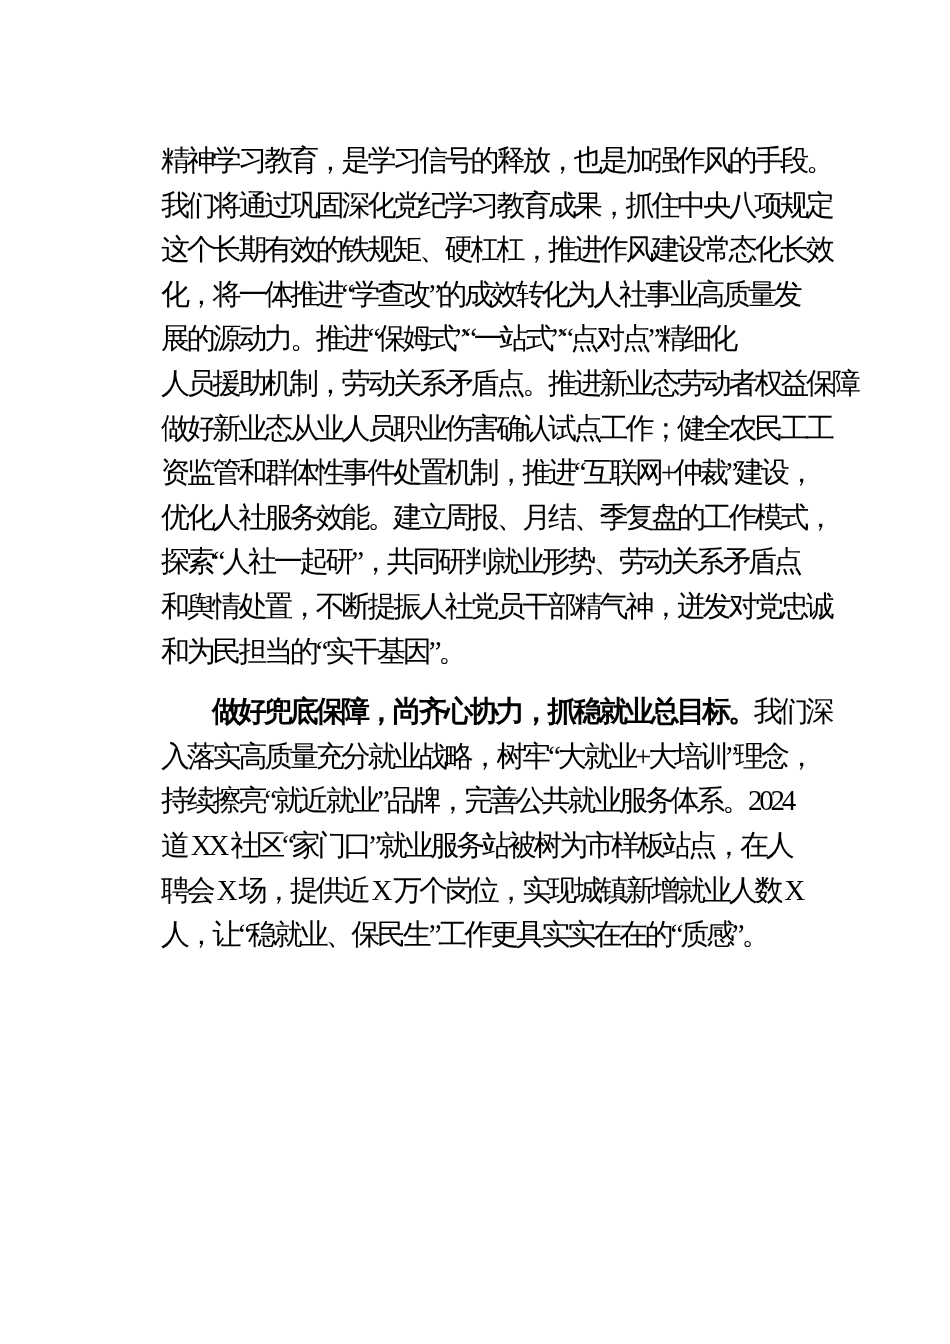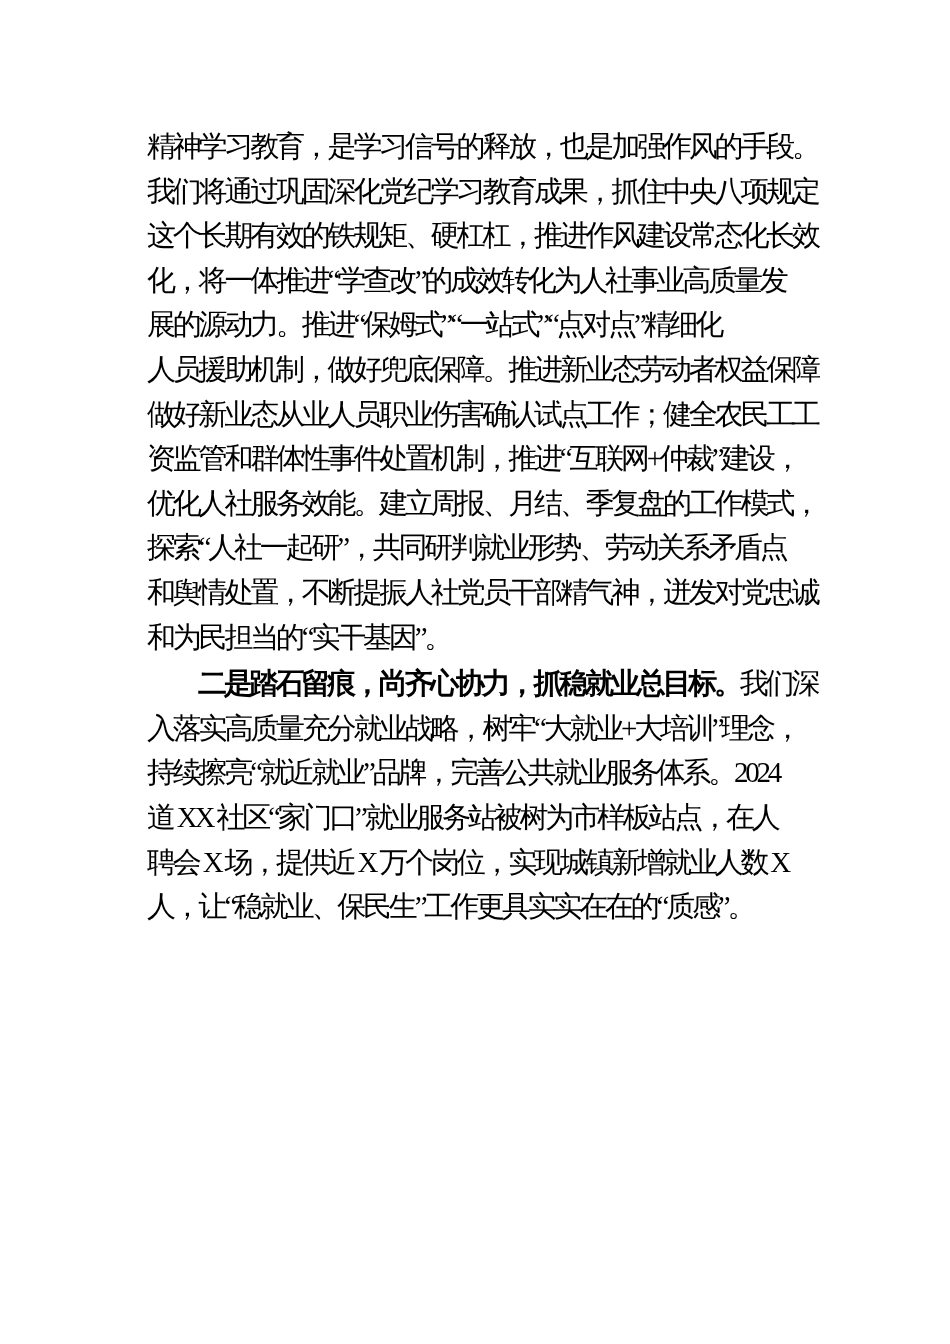--- a/index.html
+++ b/index.html
@@ -33,21 +33,21 @@
     font-size: 29px;
     height: 44.6px;
     line-height: 44.6px;
     letter-spacing: -3.2px;
     white-space: nowrap;
     color: #000000;
     font-family: "Liberation Serif", "DejaVu Serif", serif;
     font-weight: 400;
   }
   .para {
-    margin: 2px;
+    margin: 16px;
     padding: 0;
   }
   .indent-space {
     display: inline-block;
     width: 51px;
     height: 1px;
   }
   .heading-bold {
     font-family: "Liberation Sans", "DejaVu Sans", sans-serif;
     font-weight: 700;
@@ -59,32 +59,32 @@
 
 <div class="doc-page">
   <div class="text-block">
 
     <div class="para">
       <div class="line">精神学习教育，是学习信号的释放，也是加强作风的手段。</div>
       <div class="line">我们将通过巩固深化党纪学习教育成果，抓住中央八项规定</div>
       <div class="line">这个长期有效的铁规矩、硬杠杠，推进作风建设常态化长效</div>
       <div class="line">化，将一体推进“学查改”的成效转化为人社事业高质量发</div>
       <div class="line">展的源动力。推进“保姆式”“一站式”“点对点”精细化</div>
-      <div class="line">人员援助机制，做好兜底保障。推进新业态劳动者权益保障</div>
+      <div class="line">人员援助机制，劳动关系矛盾点。推进新业态劳动者权益保障</div>
       <div class="line">做好新业态从业人员职业伤害确认试点工作；健全农民工工</div>
       <div class="line">资监管和群体性事件处置机制，推进“互联网+仲裁”建设，</div>
       <div class="line">优化人社服务效能。建立周报、月结、季复盘的工作模式，</div>
       <div class="line">探索“人社一起研”，共同研判就业形势、劳动关系矛盾点</div>
       <div class="line">和舆情处置，不断提振人社党员干部精气神，迸发对党忠诚</div>
       <div class="line">和为民担当的“实干基因”。</div>
     </div>
 
     <div class="para">
       <div class="line">
-        <span class="indent-space"></span><span class="heading-bold">二是踏石留痕，尚齐心协力，抓稳就业总目标。</span><span>我们深</span>
+        <span class="indent-space"></span><span class="heading-bold">做好兜底保障，尚齐心协力，抓稳就业总目标。</span><span>我们深</span>
       </div>
       <div class="line">入落实高质量充分就业战略，树牢“大就业+大培训”理念，</div>
       <div class="line">持续擦亮“就近就业”品牌，完善公共就业服务体系。2024</div>
       <div class="line">道 XX 社区“家门口”就业服务站被树为市样板站点，在人</div>
       <div class="line">聘会 X 场，提供近 X 万个岗位，实现城镇新增就业人数 X</div>
       <div class="line">人，让“稳就业、保民生”工作更具实实在在的“质感”。</div>
     </div>
 
   </div>
 </div>

